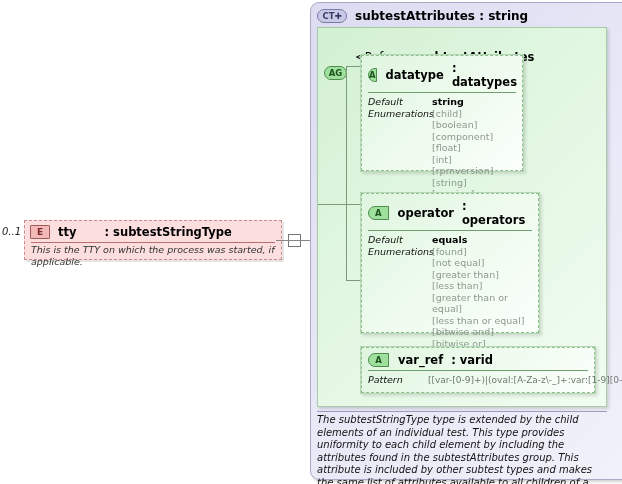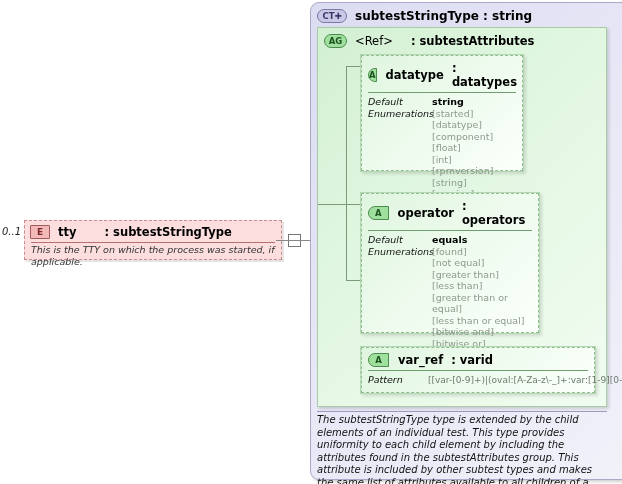--- a/index.html
+++ b/index.html
@@ -92,21 +92,21 @@
     border:1px solid #a8cba8;
     box-sizing:border-box;
     box-shadow:2px 2px 3px rgba(0,0,0,0.15);
   }
   .ag-header{
     position:absolute;left:6px;top:6px;display:flex;align-items:center;
   }
   .icon-ag{
     width:23px;height:14px;border:1px solid #4e8c4e;background:#9fe09f;
     border-radius:7px;display:flex;align-items:center;justify-content:center;
-    font-size:8.5px;font-weight:bold;color:#1d521d;box-sizing:border-box;
+    font-size:8.5px;font-weight:bold;color:#1d521d;box-sizing:border-box;margin-top:32px;
   }
   .ag-ref{margin-left:8px;font-size:11.5px;color:#000;}
   .ag-type{margin-left:18px;font-weight:bold;font-size:11.5px;color:#000;text-align:center;}
 
   
   .tree-v{position:absolute;background:#7a9a7a;width:1px;}
   .tree-h{position:absolute;background:#7a9a7a;height:1px;}
 
   
   .attr-box{
@@ -181,21 +181,21 @@
 </div>
 
 <div id="connector-stub"></div>
 <div id="connector-box"></div>
 <div id="connector-line"></div>
 
 <div id="ct-panel">
 
   <div class="ct-header">
     <span class="icon-ct">CT✚</span>
-    <span class="ct-title">subtestStringType : string</span>
+    <span class="ct-title">subtestAttributes : string</span>
   </div>
 
   <div id="ag-panel">
 
     <div class="ag-header">
       <span class="icon-ag">AG</span>
       <span class="ag-ref">&lt;Ref&gt;</span>
       <span class="ag-type">: subtestAttributes</span>
     </div>
 
@@ -214,22 +214,22 @@
             <span class="attr-type">: datatypes</span>
           </div>
           <div class="attr-sep"></div>
           <div class="facet-row">
             <div class="facet-labels">
               <div>Default</div>
               <div>Enumerations</div>
             </div>
             <div class="facet-values">
               <div class="facet-default">string</div>
-              <div class="facet-enum">[started]</div>
-              <div class="facet-enum">[datatype]</div>
+              <div class="facet-enum">[child]</div>
+              <div class="facet-enum">[boolean]</div>
               <div class="facet-enum">[component]</div>
               <div class="facet-enum">[float]</div>
               <div class="facet-enum">[int]</div>
               <div class="facet-enum">[rpmversion]</div>
               <div class="facet-enum">[string]</div>
               <div class="facet-enum">[version]</div>
             </div>
           </div>
         </div>
       </div>

